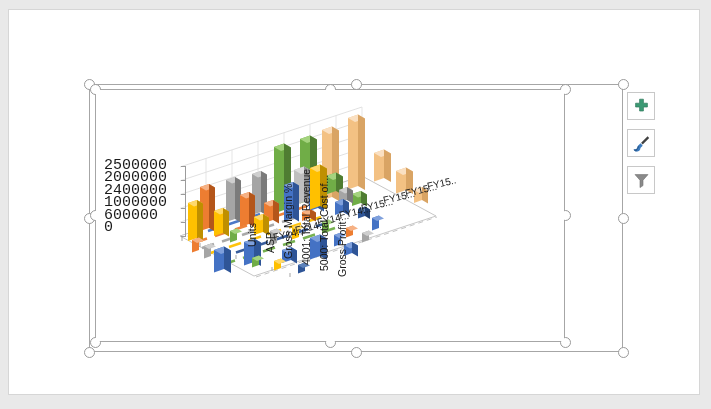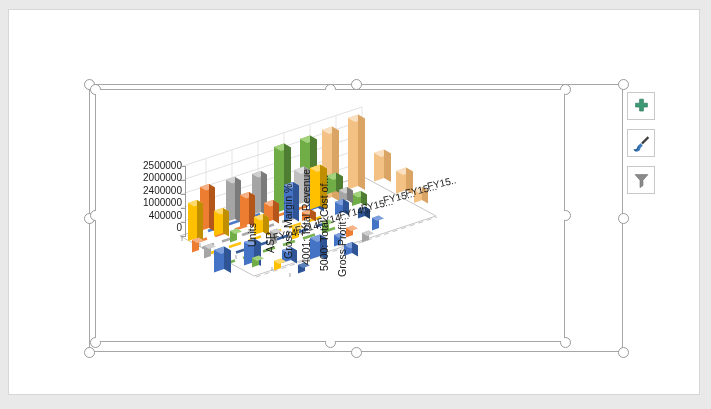--- a/index.html
+++ b/index.html
@@ -34,21 +34,21 @@
 
   
   #plot{
     position:absolute;left:0px;top:0px;width:360px;height:251px;
     overflow:hidden;
   }
 
   
   #y-axis{
     position:absolute;left:88px;top:72px;width:78px;
-    text-align:right;font-size:10px;color:#1a1a1a;line-height:12.4px;
+    text-align:left;font-size:15px;color:#1a1a1a;line-height:12.4px;font-family:Liberation Mono, monospace;
   }
   #y-axis div{height:12.4px;}
 
   
   #y-line{position:absolute;left:170px;top:77px;width:1px;height:69px;background:#9b9b9b;}
   .y-tick{position:absolute;left:166px;width:5px;height:1px;background:#9b9b9b;}
 
   
   #grid-svg{position:absolute;left:0;top:0;width:360px;height:251px;}
 
@@ -417,21 +417,21 @@
       <div class="depth-label" style="left:286px;top:105px;">FY15...</div>
       <div class="depth-label" style="left:308px;top:98px;">FY15...</div>
       <div class="depth-label" style="left:330px;top:91px;">FY15...</div>
     </div>
 
     <div id="y-axis" style="left:8px;top:70px;width:78px;">
       <div>2500000</div>
       <div>2000000</div>
       <div>2400000</div>
       <div>1000000</div>
-      <div>400000</div>
+      <div>600000</div>
       <div>0</div>
     </div>
     <div id="y-line" style="left:89px;top:76px;height:70px;"></div>
     <div class="y-tick" style="left:85px;top:76px;"></div>
     <div class="y-tick" style="left:85px;top:90px;"></div>
     <div class="y-tick" style="left:85px;top:104px;"></div>
     <div class="y-tick" style="left:85px;top:118px;"></div>
     <div class="y-tick" style="left:85px;top:132px;"></div>
     <div class="y-tick" style="left:85px;top:146px;"></div>
 

